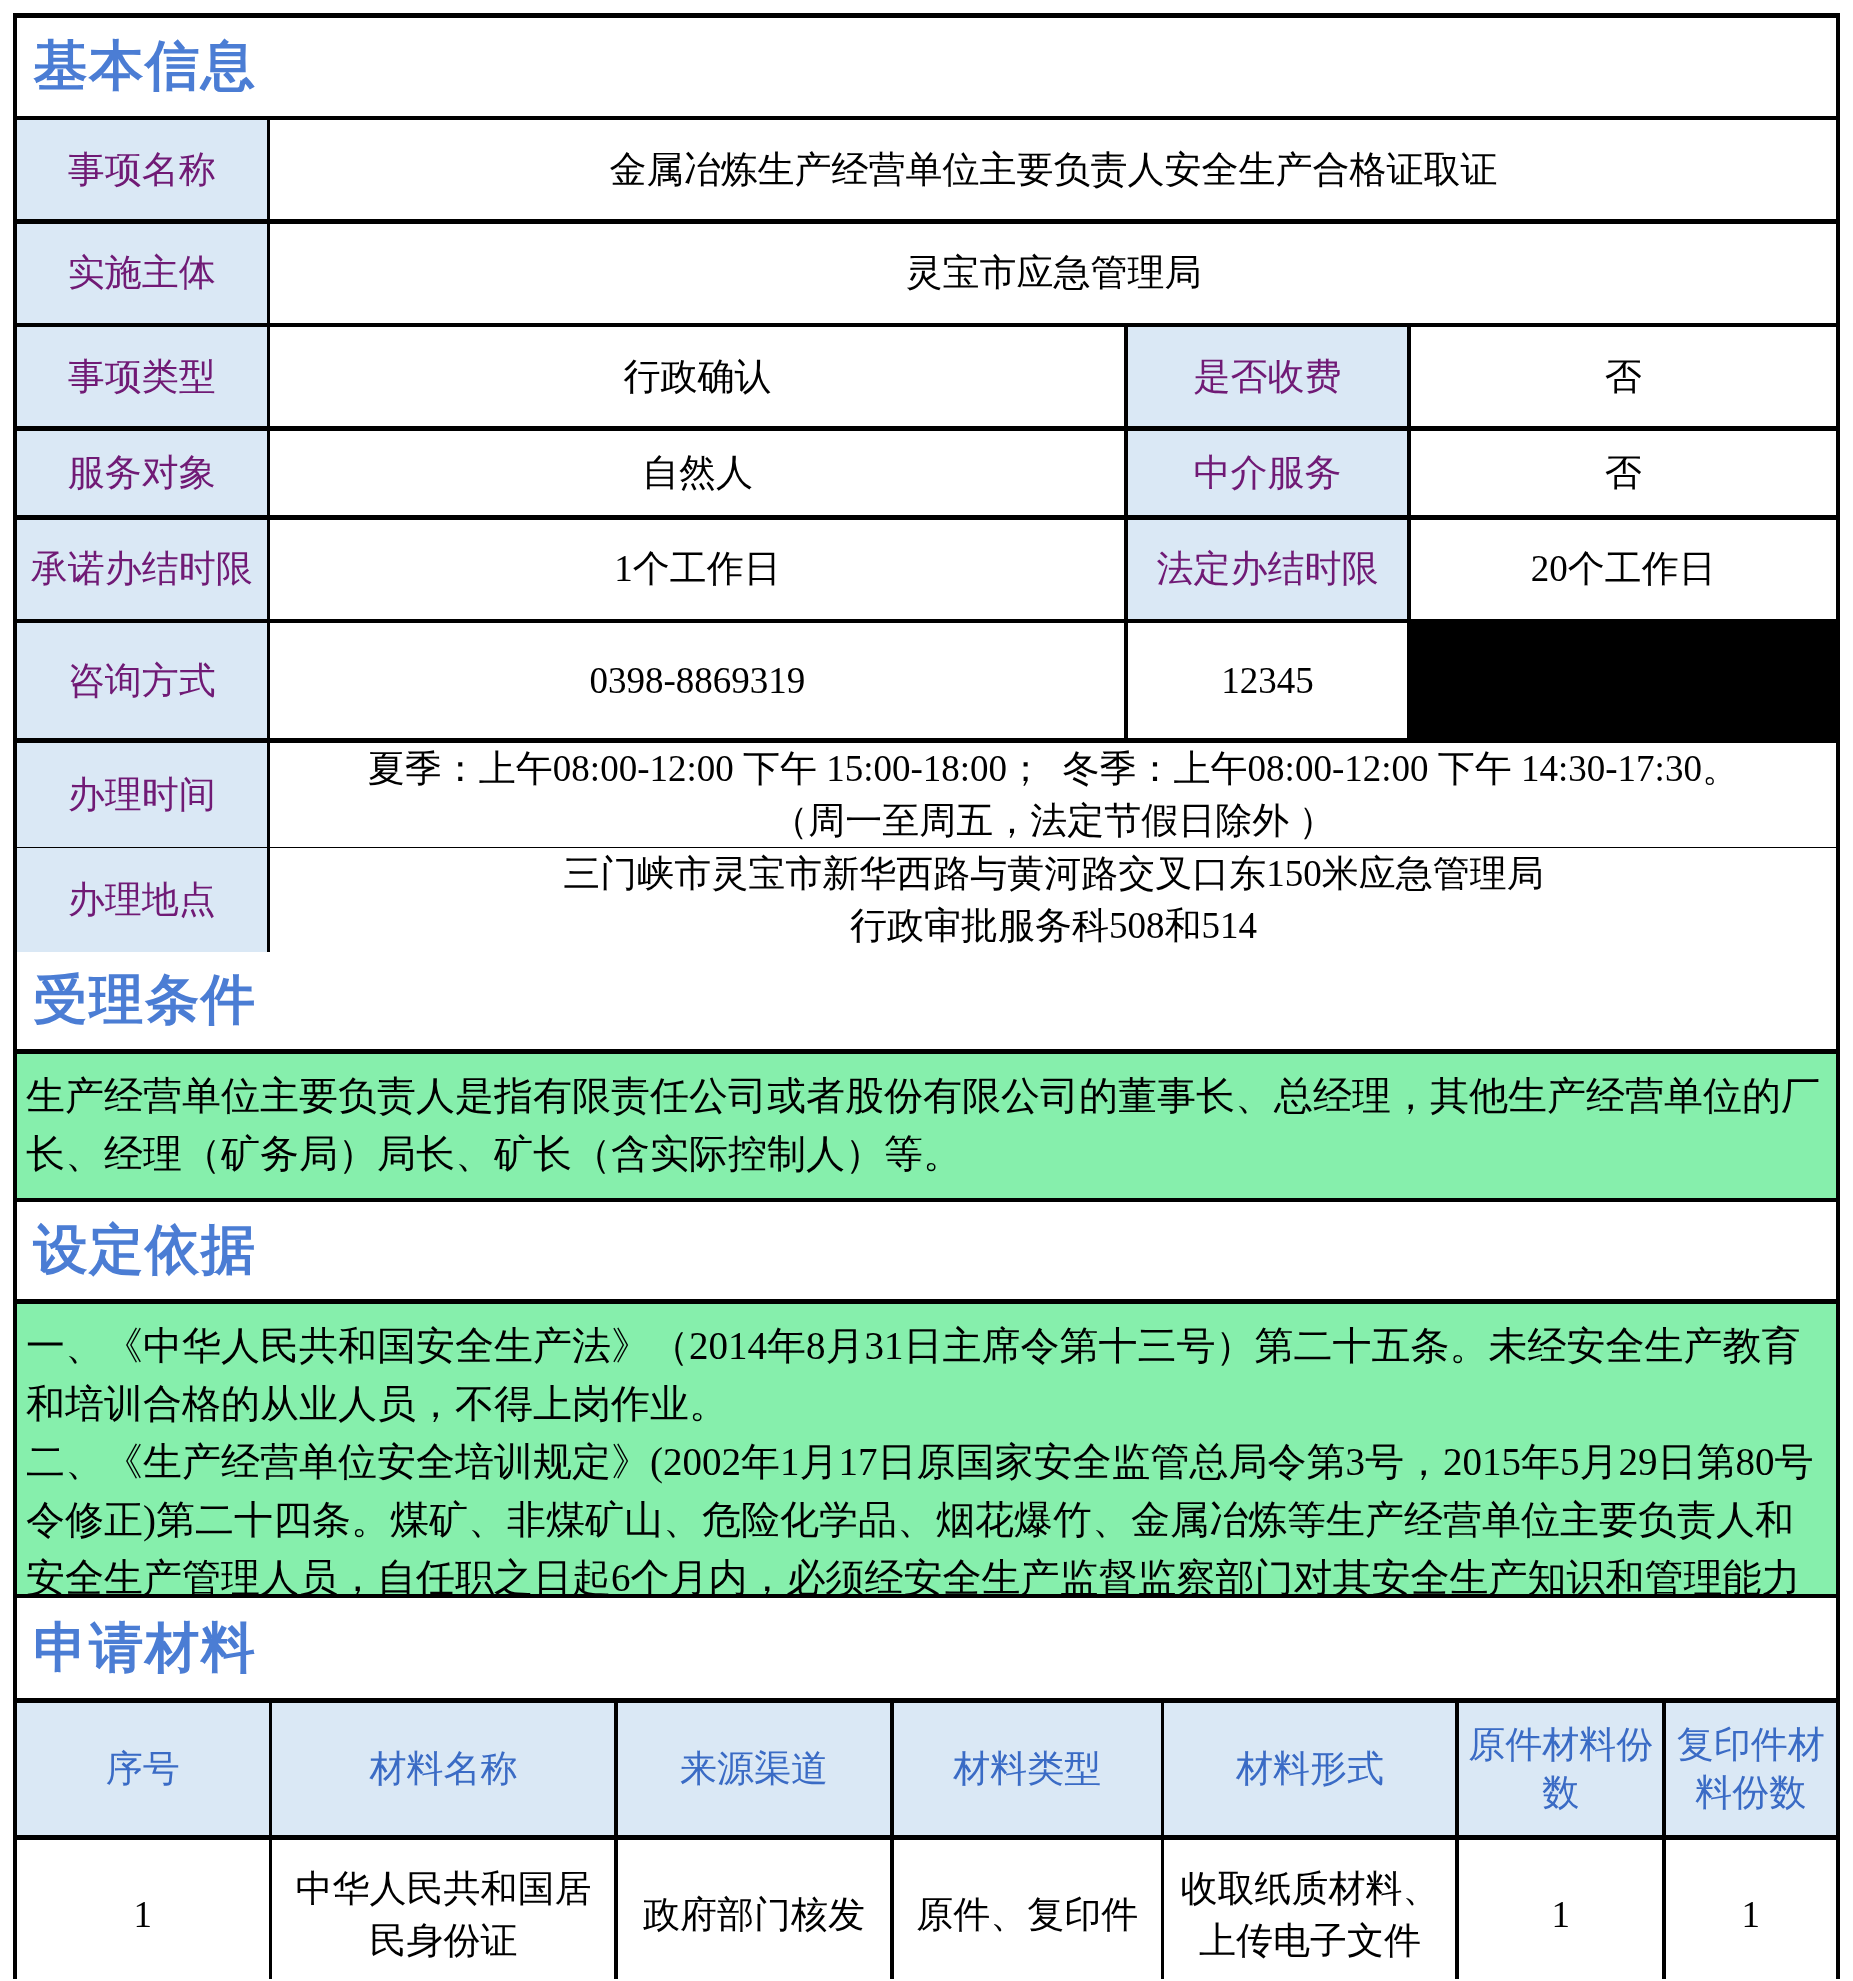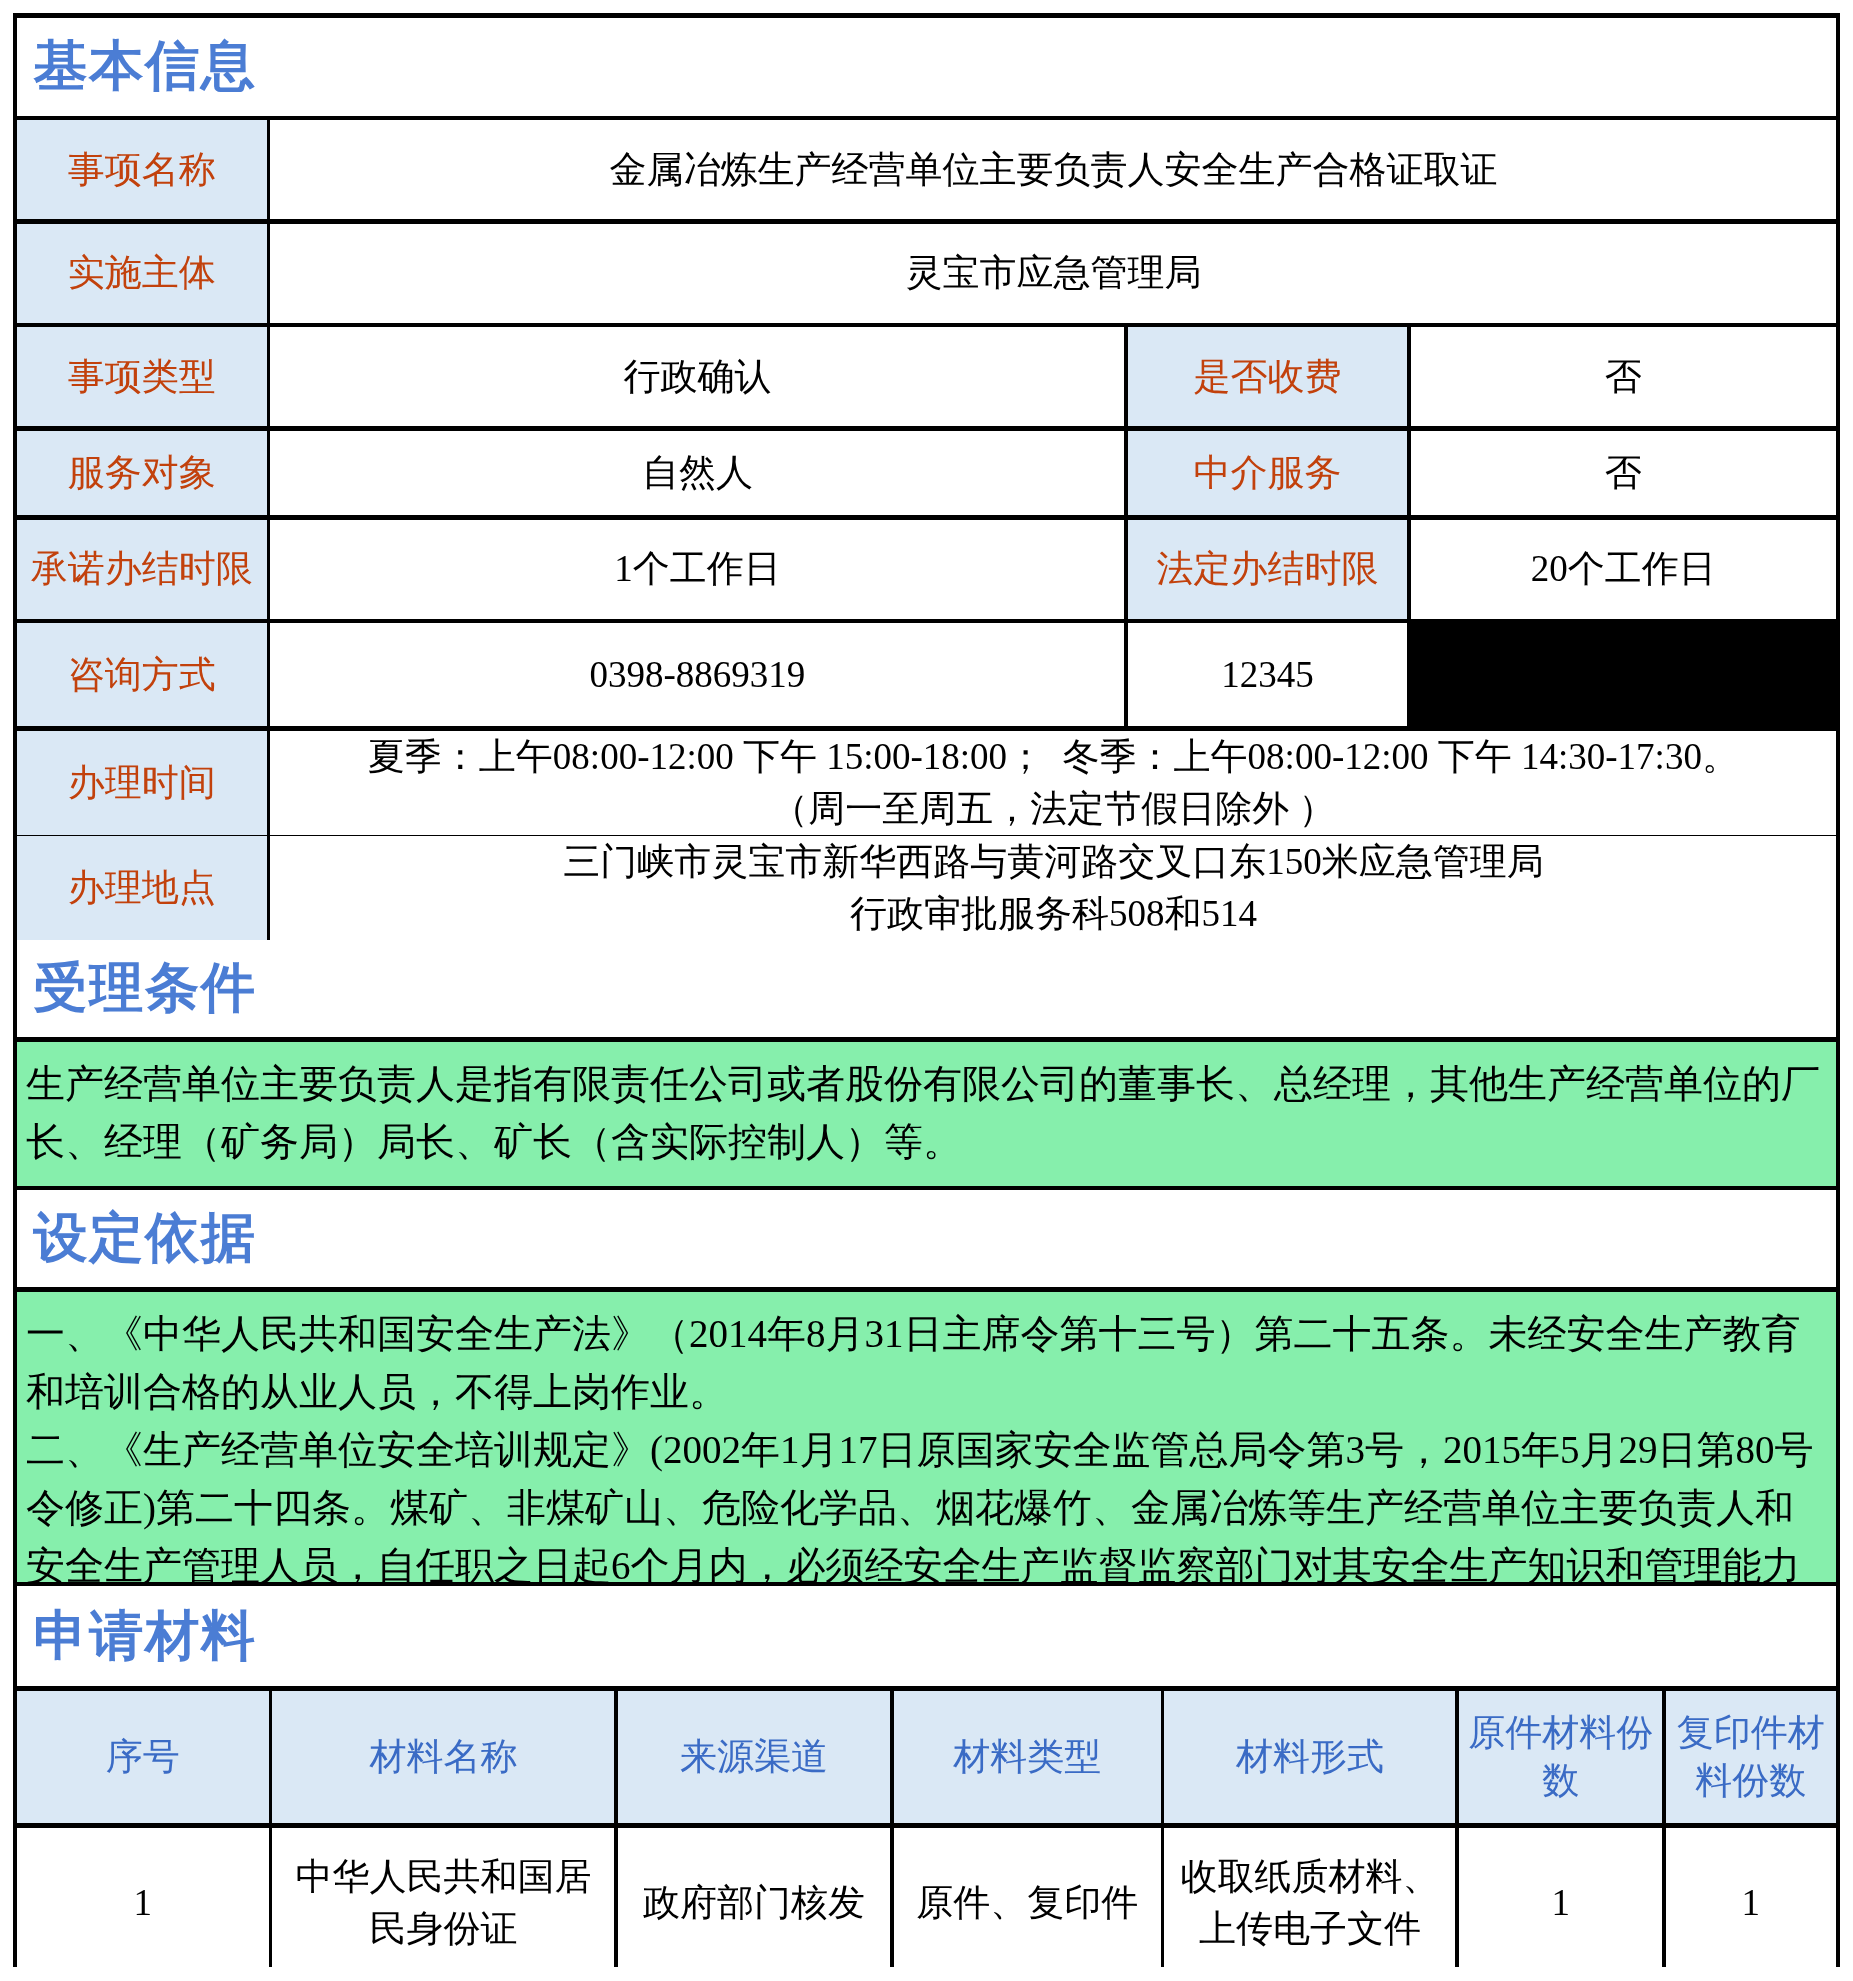--- a/index.html
+++ b/index.html
@@ -40,21 +40,21 @@
     justify-content: center;
     text-align: center;
     font-size: 37px;
     color: #000000;
     background: #ffffff;
     line-height: 52px;
     padding: 0 5.6px;
   }
   .lbl {
     background: #DAE8F5;
-    color: #c2410c;
+    color: #701a75;
   }
   .hdr-cell {
     background: #DAE8F5;
     color: #3A6BC5;
     line-height: 48px;
   }
   .section-title {
     font-family: "Liberation Sans", sans-serif;
     font-weight: 900;
     font-size: 54px;
@@ -108,21 +108,21 @@
     <div class="cell">否</div>
   </div>
 
   <div class="row g4" style="height:99px">
     <div class="cell lbl">承诺办结时限</div>
     <div class="cell">1个工作日</div>
     <div class="cell lbl">法定办结时限</div>
     <div class="cell">20个工作日</div>
   </div>
 
-  <div class="row g4" style="height:103px">
+  <div class="row g4" style="height:115px">
     <div class="cell lbl">咨询方式</div>
     <div class="cell">0398-8869319</div>
     <div class="cell">12345</div>
   </div>
 
   <div class="row g2" style="height:101px">
     <div class="cell lbl">办理时间</div>
     <div class="cell">
       <span class="stack">
         <span class="pre">夏季：上午08:00-12:00 下午 15:00-18:00；  冬季：上午08:00-12:00 下午 14:30-17:30。</span>

